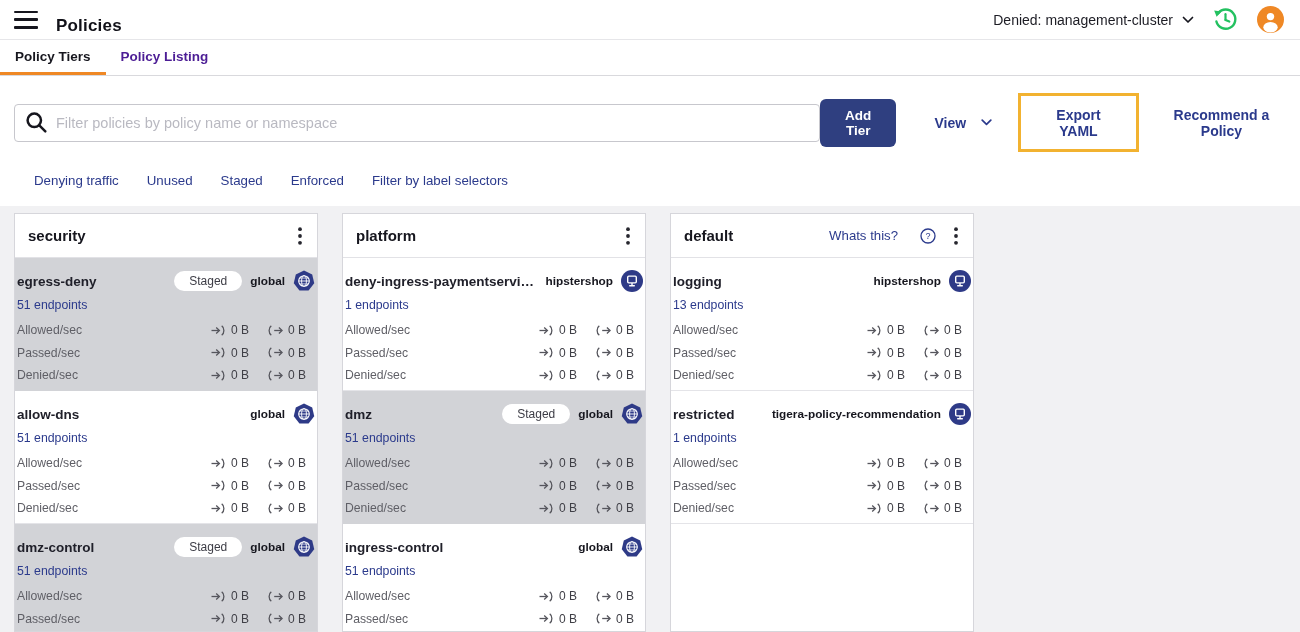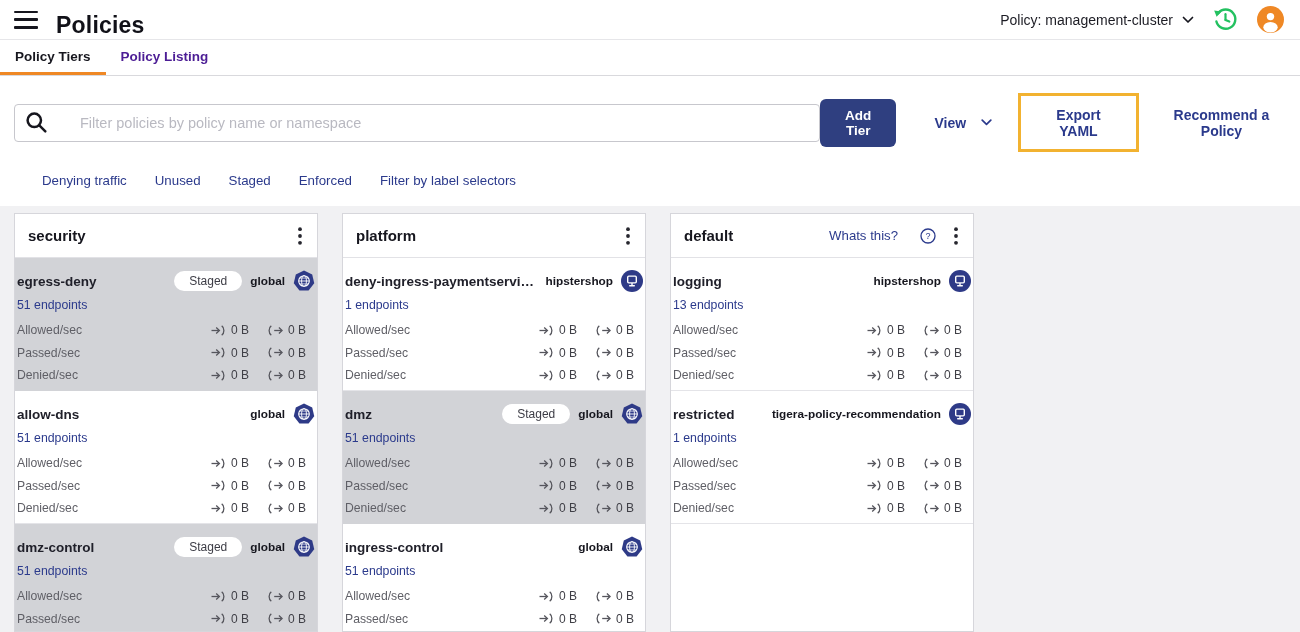--- a/index.html
+++ b/index.html
@@ -6,54 +6,54 @@
   html,body { width:1300px; height:632px; overflow:hidden; background:#fff;
     font-family:"Liberation Sans","DejaVu Sans",sans-serif; }
   body { display:flex; flex-direction:column; }
 
   
   .topbar { height:40px; flex:0 0 40px; display:flex; align-items:center;
     padding:0 16px 0 14px; background:#fff; border-bottom:1px solid #e6e6e9; }
   .hamburger { width:24px; height:18px; display:flex; flex-direction:column;
     justify-content:space-between; cursor:pointer; margin-right:18px; }
   .hamburger span { display:block; height:2.6px; background:#16161e; border-radius:1px; }
-  .page-title { font-size:23px; font-weight:bold; color:#111118; letter-spacing:.2px;margin-top:12px; }
+  .page-title { font-size:17px; font-weight:bold; color:#111118; letter-spacing:.2px;margin-top:12px; }
   .topbar-right { margin-left:auto; display:flex; align-items:center; gap:18px; }
   .cluster-selector { display:flex; align-items:center; gap:9px; background:none;
     border:none; font-family:inherit; font-size:14px; color:#1c1c24; cursor:pointer; }
   .icon-btn { display:inline-flex; align-items:center; cursor:pointer; line-height:0; }
 
   
   .tabbar { height:36px; flex:0 0 36px; display:flex; align-items:stretch;
     background:#fff; border-bottom:1px solid #d9d9dd; padding-left:0; }
   .tab { padding:0 15px; display:flex; align-items:center; font-size:13.5px;
     font-weight:bold; cursor:pointer; border-bottom:3px solid transparent; }
   .tab.active { color:#16161e; border-bottom-color:var(--accent-orange,#EF8825); }
   .tab.inactive { color:#4c1d95; }
 
   
   .toolbar { background:#fff; padding:17px 16px 0 14px; }
   .search-row { display:flex; align-items:center; }
   .search-box { flex:0 0 806px; height:38px; border:1px solid #c7c7cd; border-radius:4px;
-    display:flex; align-items:center; padding:0 10px; background:#fff;gap:24px; }
+    display:flex; align-items:center; padding:0 10px; background:#fff; }
   .search-box input { border:none; outline:none; flex:1; font-family:inherit;
     font-size:14.5px; color:#33333a; margin-left:8px; background:transparent; }
   .search-box input::placeholder { color:#b9b9c1; }
   .toolbar-actions { margin-left:auto; display:flex; align-items:center; }
   .btn-primary { background:var(--button-navy,#2F3F80); color:#fff; border:none;
     border-radius:6px; padding:9px 14px; font-family:inherit; font-size:13.5px;
     font-weight:bold; cursor:pointer; }
   .btn-ghost { background:none; border:none; font-family:inherit; font-size:14px;
     font-weight:bold; color:var(--navy,#2B3A8C); cursor:pointer; display:inline-flex;
     align-items:center; gap:15px; }
   .view-btn { margin-left:38px; }
   .export-highlight { display:inline-block; border:3px solid var(--highlight-border,#F2B230);
     padding:10px 19px; margin:0 10px 0 26px; background:#fff; }
   .recommend-btn { margin-left:10px; }
-  .quick-filters { display:flex; align-items:center; gap:28px; margin:19px 0 0 28px;
+  .quick-filters { display:flex; align-items:center; gap:28px; margin:19px 0 0 20px;
     height:18px; }
   .quick-filter { font-size:13.3px; color:var(--navy,#2B3A8C); font-weight:500;
     cursor:pointer; text-decoration:none; }
 
   
   .board { flex:1; background:var(--board-bg,#F1F1F3); padding:7px 0 0 14px;
     display:flex; gap:24px; overflow:hidden; margin-top:17px; }
   .tier-column { width:304px; flex:0 0 304px; background:#fff;
     border:1px solid #d6d6db; display:flex; flex-direction:column; overflow:hidden; }
   .tier-header { height:44px; flex:0 0 44px; display:flex; align-items:center;
@@ -88,21 +88,21 @@
 
 <div class="topbar">
   <span class="hamburger">
       <span></span>
       <span></span>
       <span></span>
     </span>
   <h1 class="page-title">Policies</h1>
   <div class="topbar-right">
     <button class="cluster-selector">
-      <span>Policy: management-cluster</span>
+      <span>Denied: management-cluster</span>
       <span style="line-height:0">
         <svg width="12" height="8" viewBox="0 0 12 8">
             <polyline points="1.5,1.5 6,6 10.5,1.5" fill="none" stroke="#16161e" stroke-width="1.7" stroke-linecap="round" stroke-linejoin="round"></polyline>
           </svg>
       </span>
     </button>
     <span class="icon-btn">
       <svg width="27" height="27" viewBox="0 0 27 27">
         <path d="M6.2 7.2 A 9.6 9.6 0 1 1 4.4 15.5" fill="none" stroke="#23C160" stroke-width="2.4" stroke-linecap="round"></path>
         <polygon points="2.2,4.6 9.6,5.4 4.6,10.8" fill="#23C160"></polygon>

